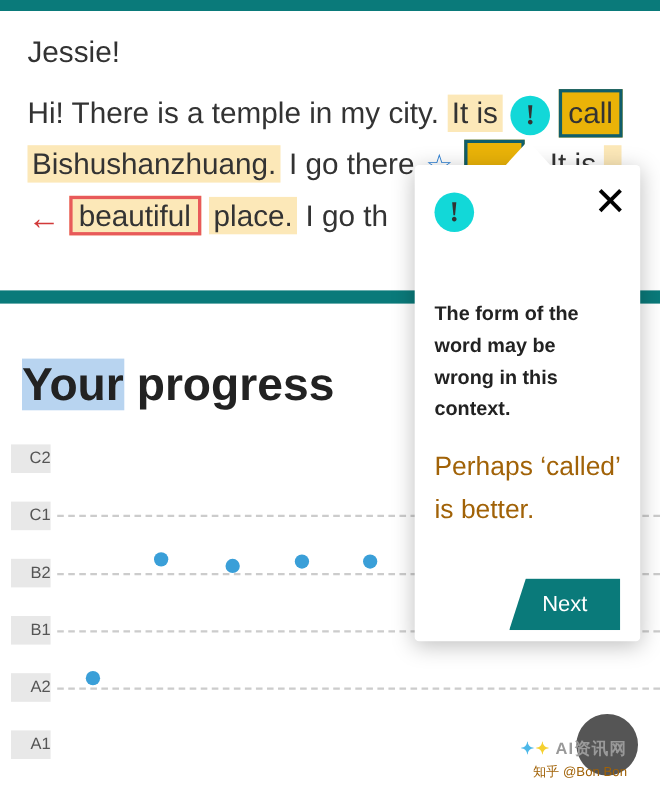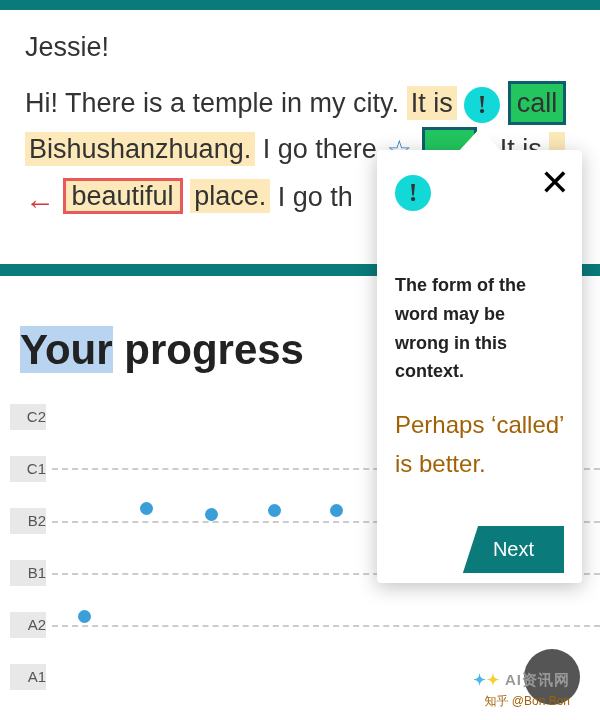--- a/index.html
+++ b/index.html
@@ -11,21 +11,21 @@
     background: #fff;
     position: relative;
   }
   .content {
     padding: 25px 25px 10px 25px;
     font-size: 27px;
     color: #333;
     line-height: 1.7;
   }
   .hl { background: #fce8b8; padding: 2px 4px; }
-  .hl-box-blue { background: #22c55e; border: 3px solid #0f5e6c; padding: 4px 6px; }
+  .hl-box-blue { background: #eab308; border: 3px solid #0f5e6c; padding: 4px 6px; }
   .hl-box-red { background: #fce8b8; border: 3px solid #e85a5a; padding: 0 6px; }
   .hl-sel { background: #b8d4f0; }
   .icon-circ {
     display: inline-flex; align-items: center; justify-content: center;
     width: 36px; height: 36px; border-radius: 50%;
     background: #12d8d8; font-weight: bold; font-size: 26px;
     color: #333; vertical-align: middle;
     font-family: Georgia, serif;
   }
   .icon-star {

